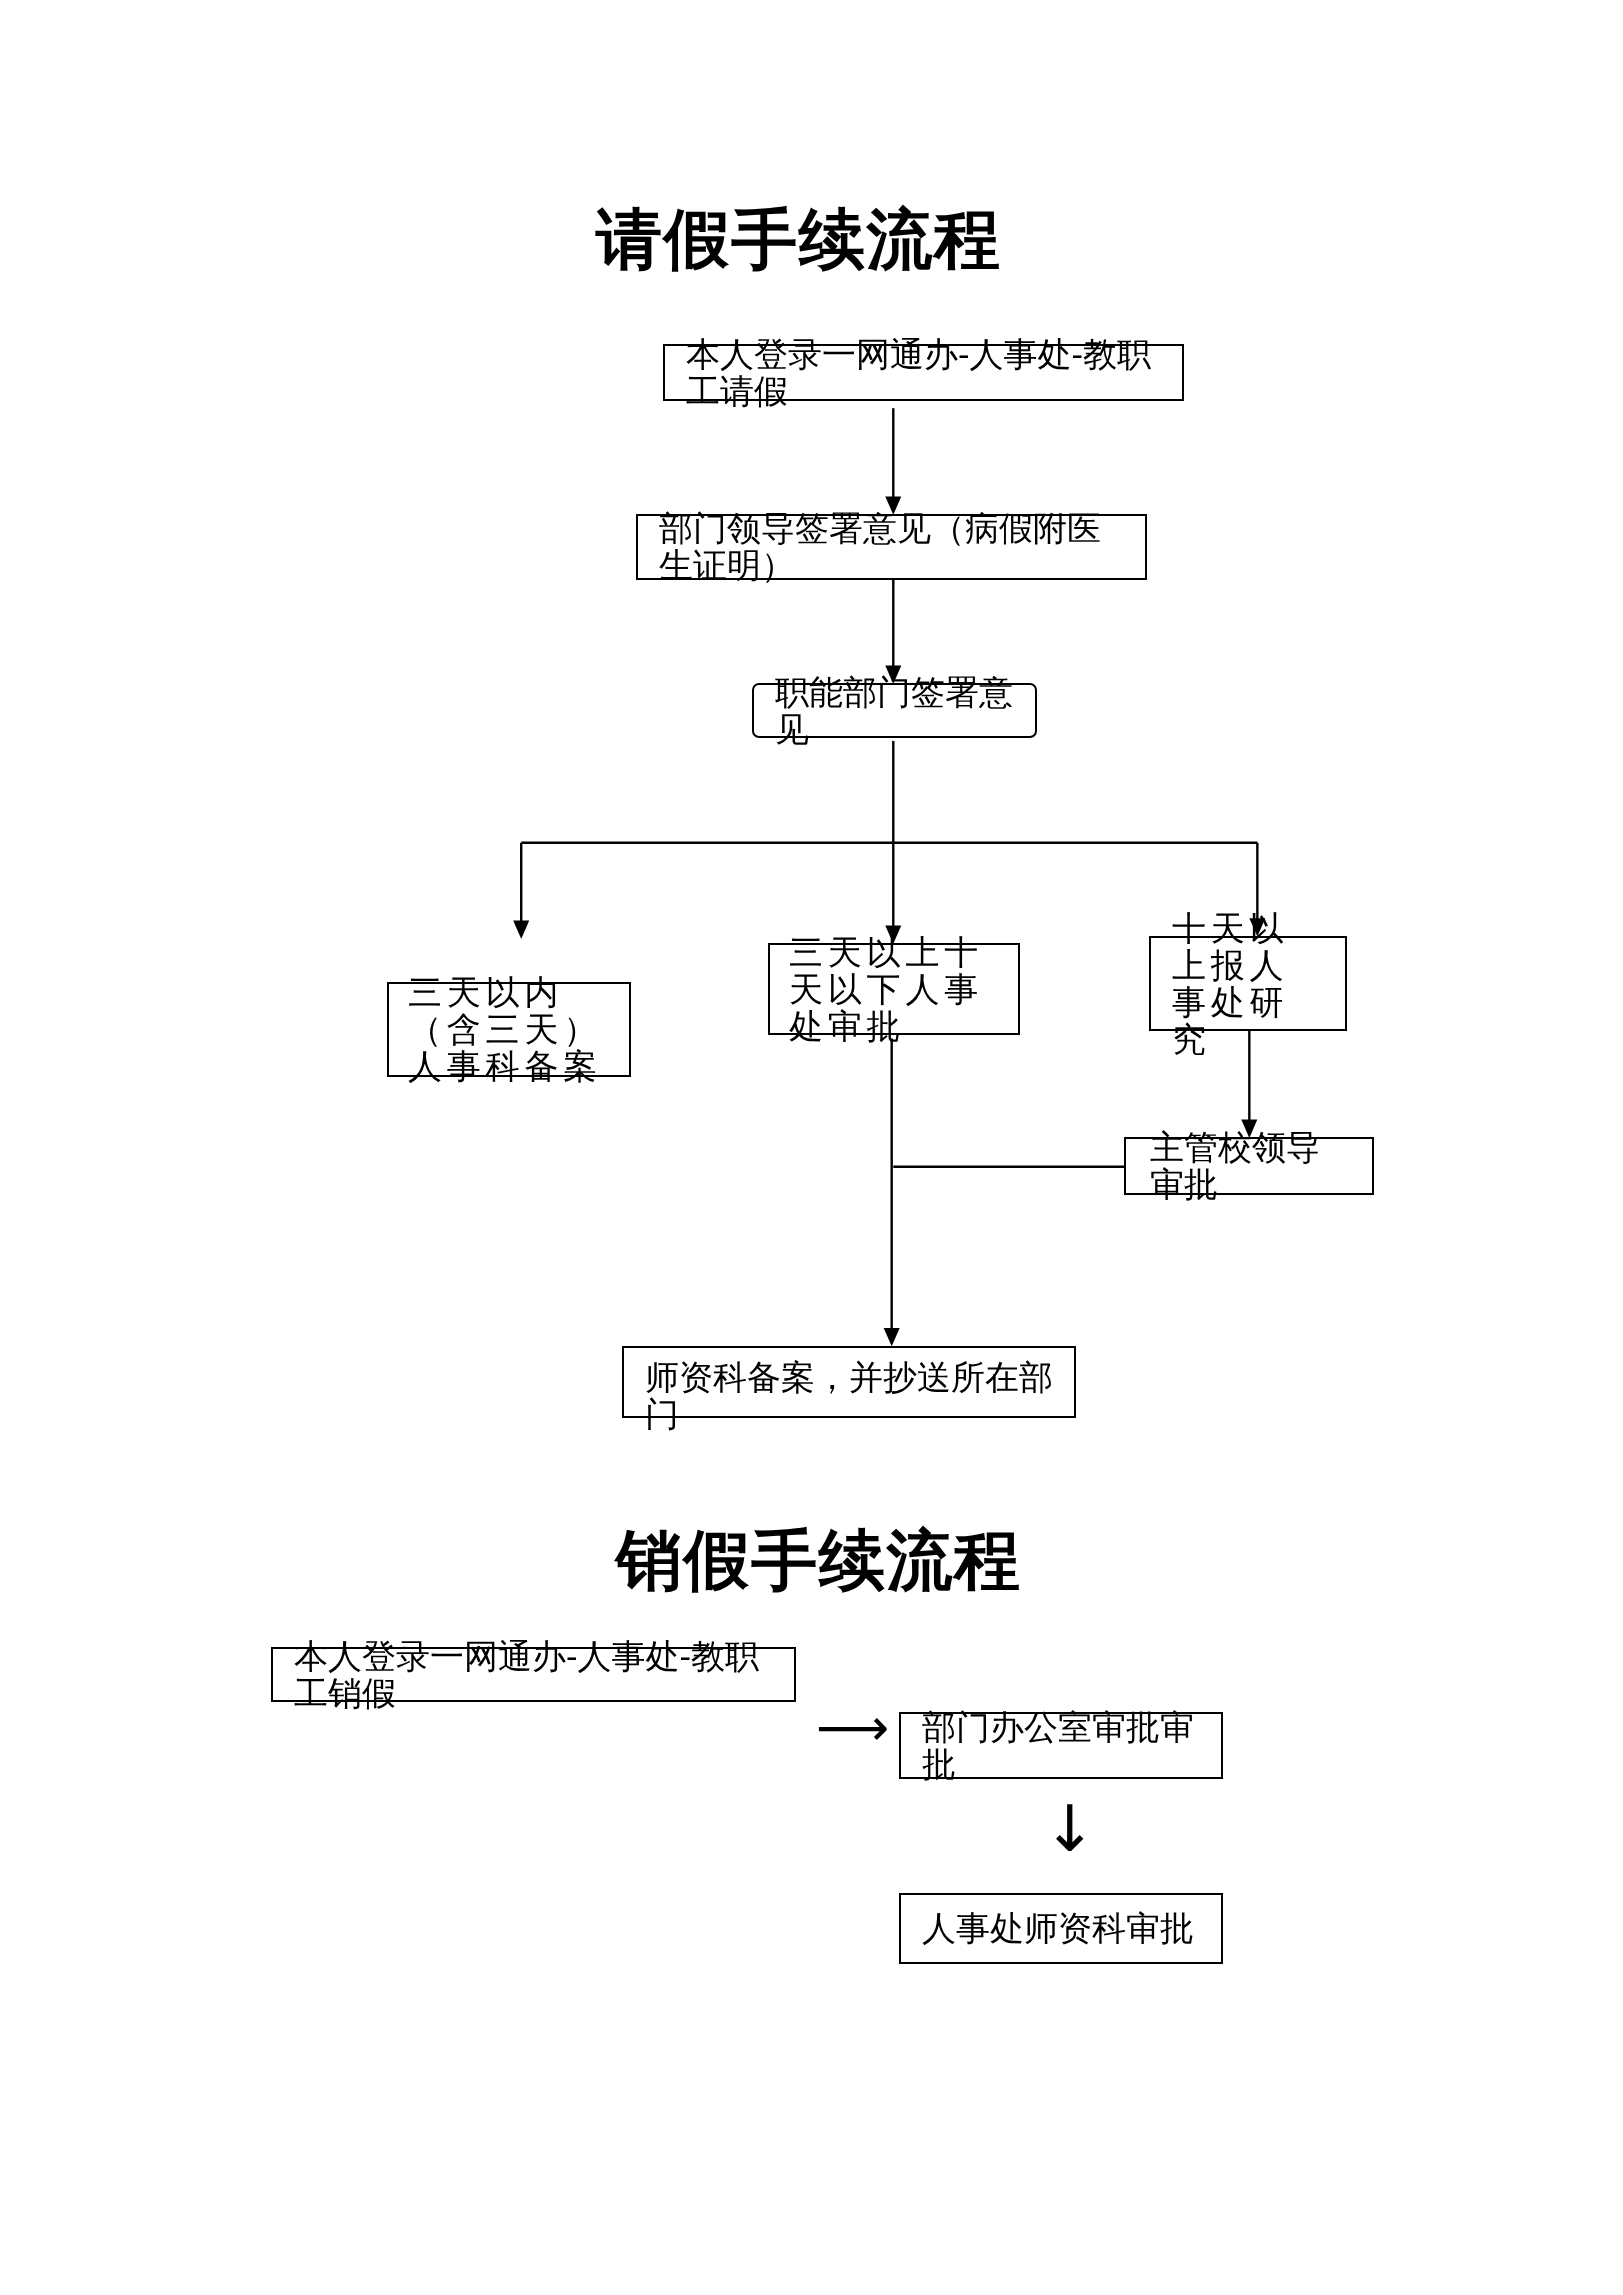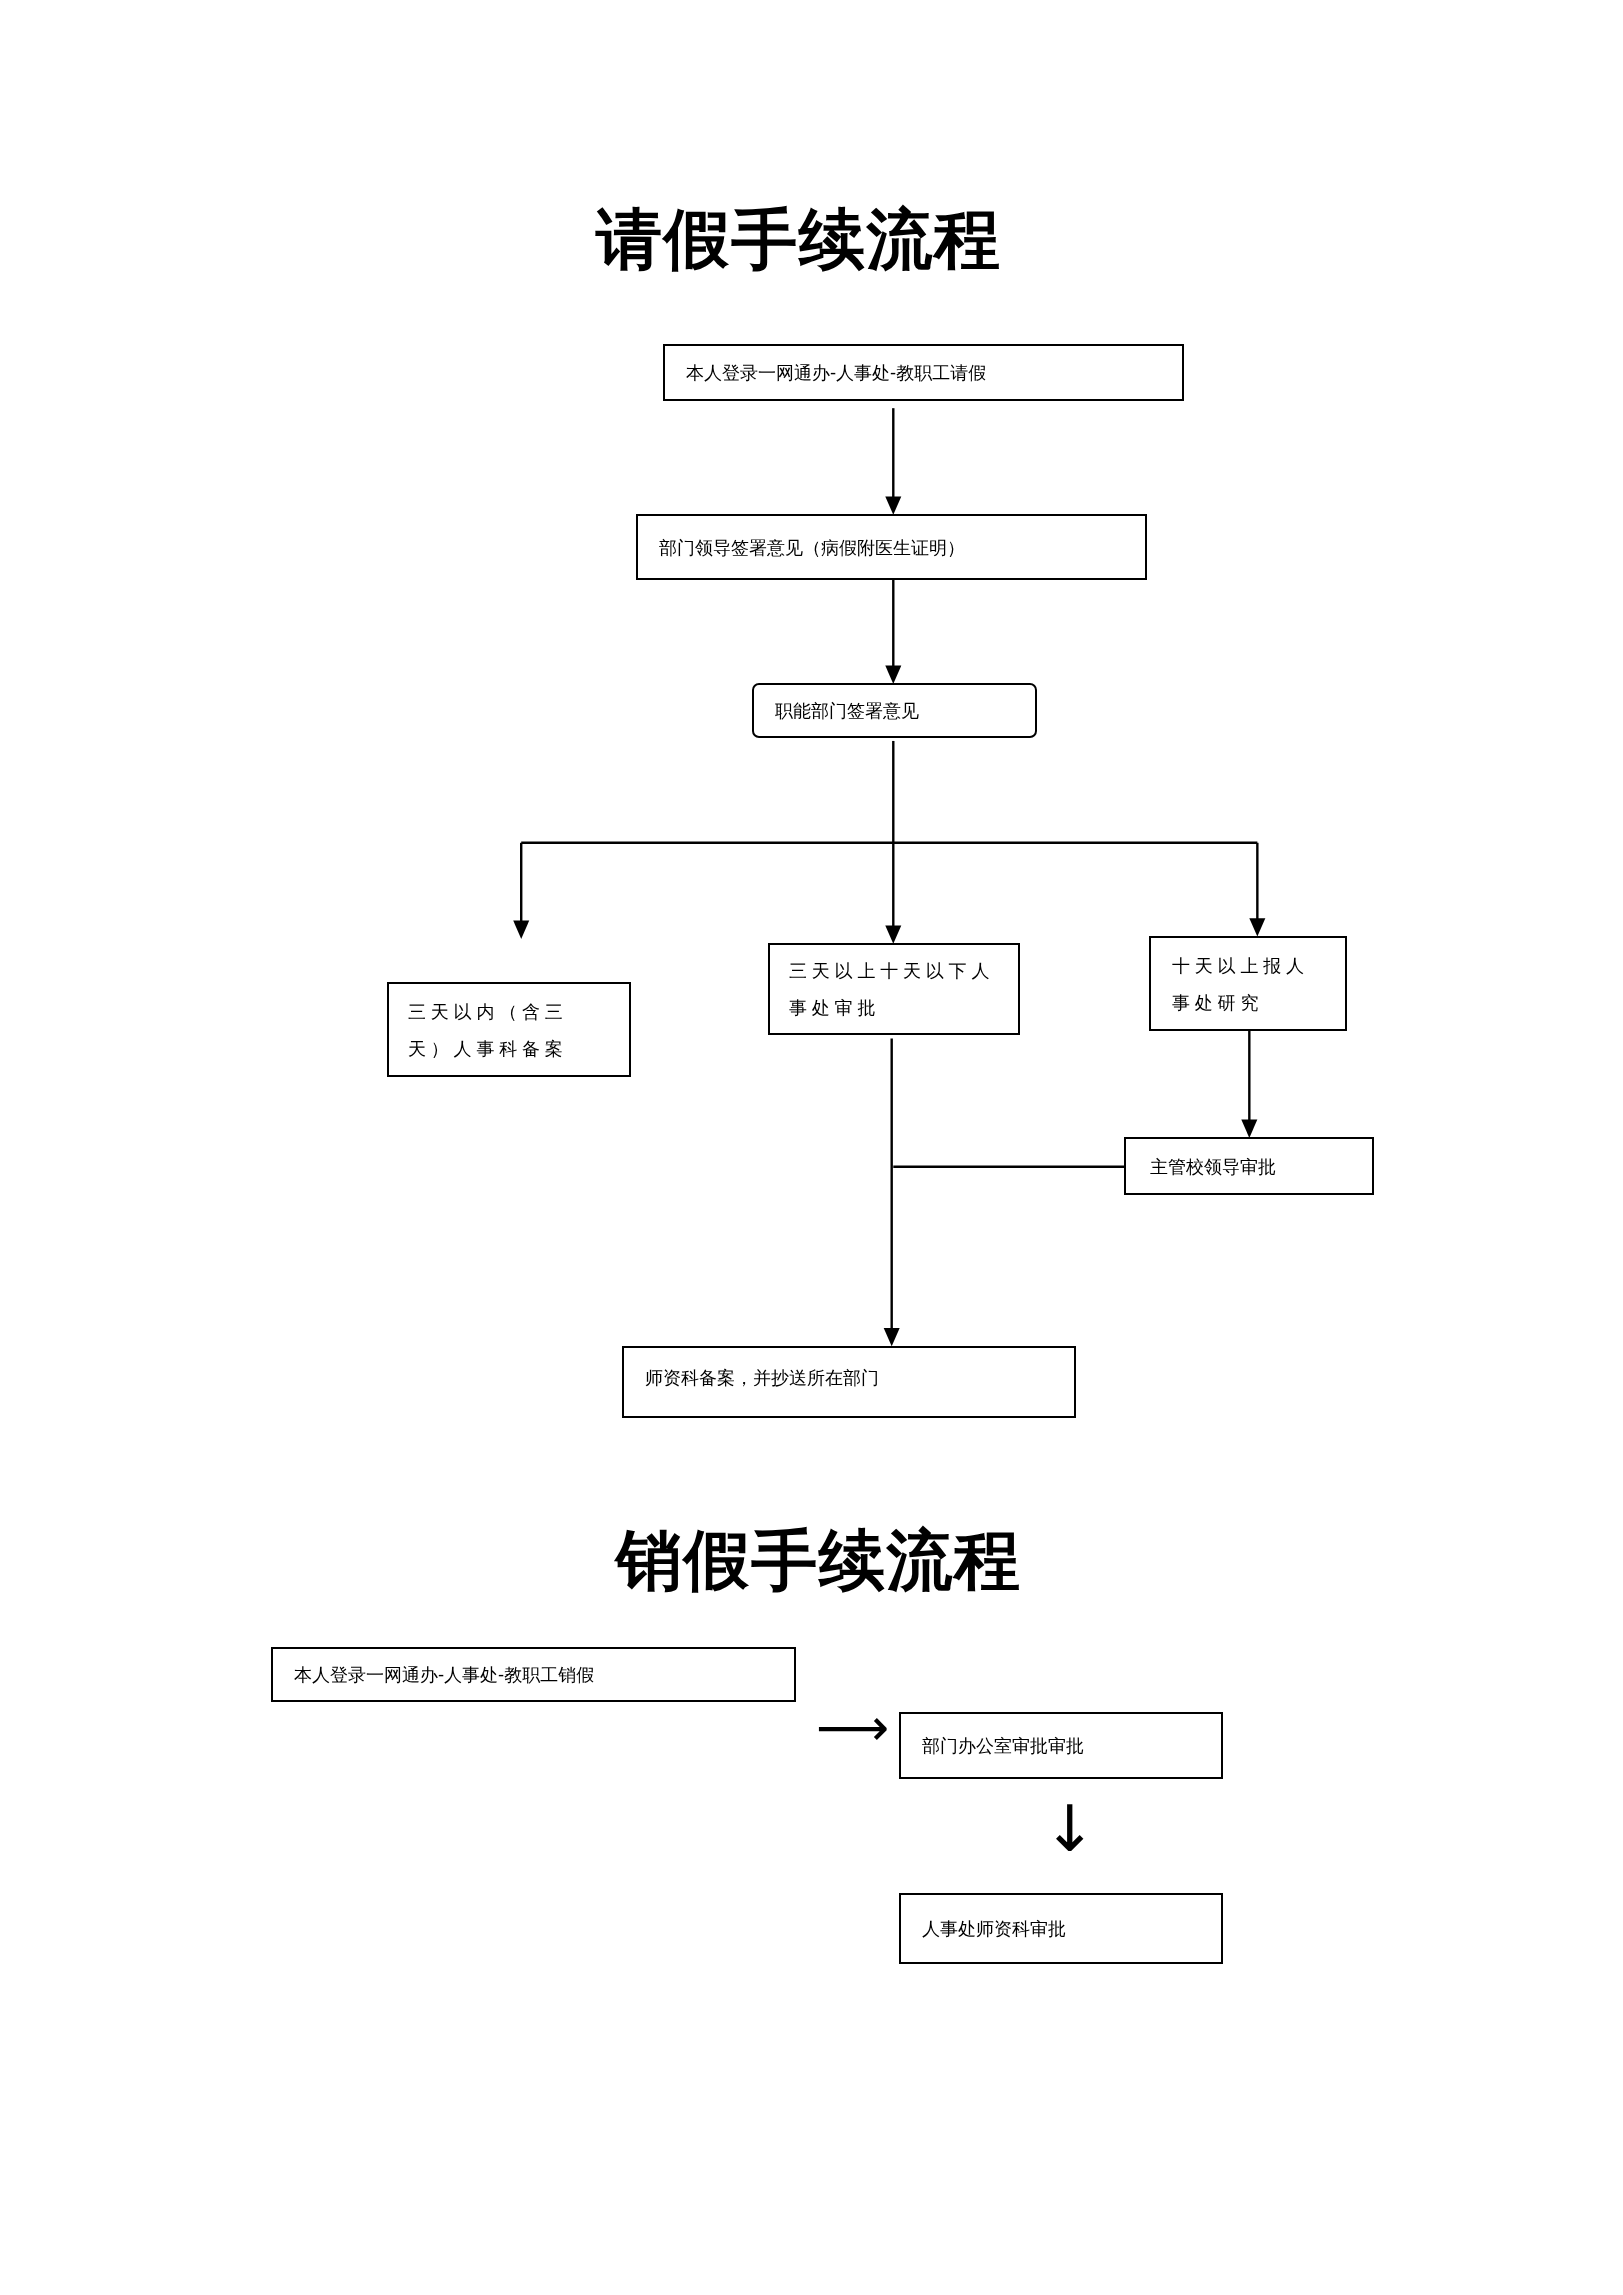--- a/index.html
+++ b/index.html
@@ -1,21 +1,21 @@
 <!DOCTYPE html>
 <html style="font-size:13px"><head>
 <meta charset="utf-8">
 <style>
   html, body { margin:0; padding:0; background:#ffffff; }
   body { width:1623px; height:2295px; position:relative; overflow:hidden;
          font-family: "DejaVu Serif", "Liberation Serif", serif; color:#000; }
   .title { position:absolute; font-family: "DejaVu Sans", "Liberation Sans", sans-serif;
            font-weight:bold; font-size:66px; line-height:1; letter-spacing:1.6px; white-space:nowrap; }
   .box { position:absolute; box-sizing:border-box; border:2.4px solid #000; background:#fff;
-         font-size:18px; line-height:37px; padding:0 21px; display:flex; align-items:center; }
+         font-size:34px; line-height:37px; padding:0 21px; display:flex; align-items:center; }
   .box span { display:block; }
   .box.wrap span { letter-spacing:4.8px; }
   svg.lines { position:absolute; left:0; top:0; }
   .glyph-arrow { position:absolute; font-size:51px; line-height:1; font-family:"DejaVu Sans", sans-serif; }
 </style>
 </head>
 <body>
 
 <svg class="lines" width="1623" height="2295" viewBox="0 0 2024 2862">
   <defs>

